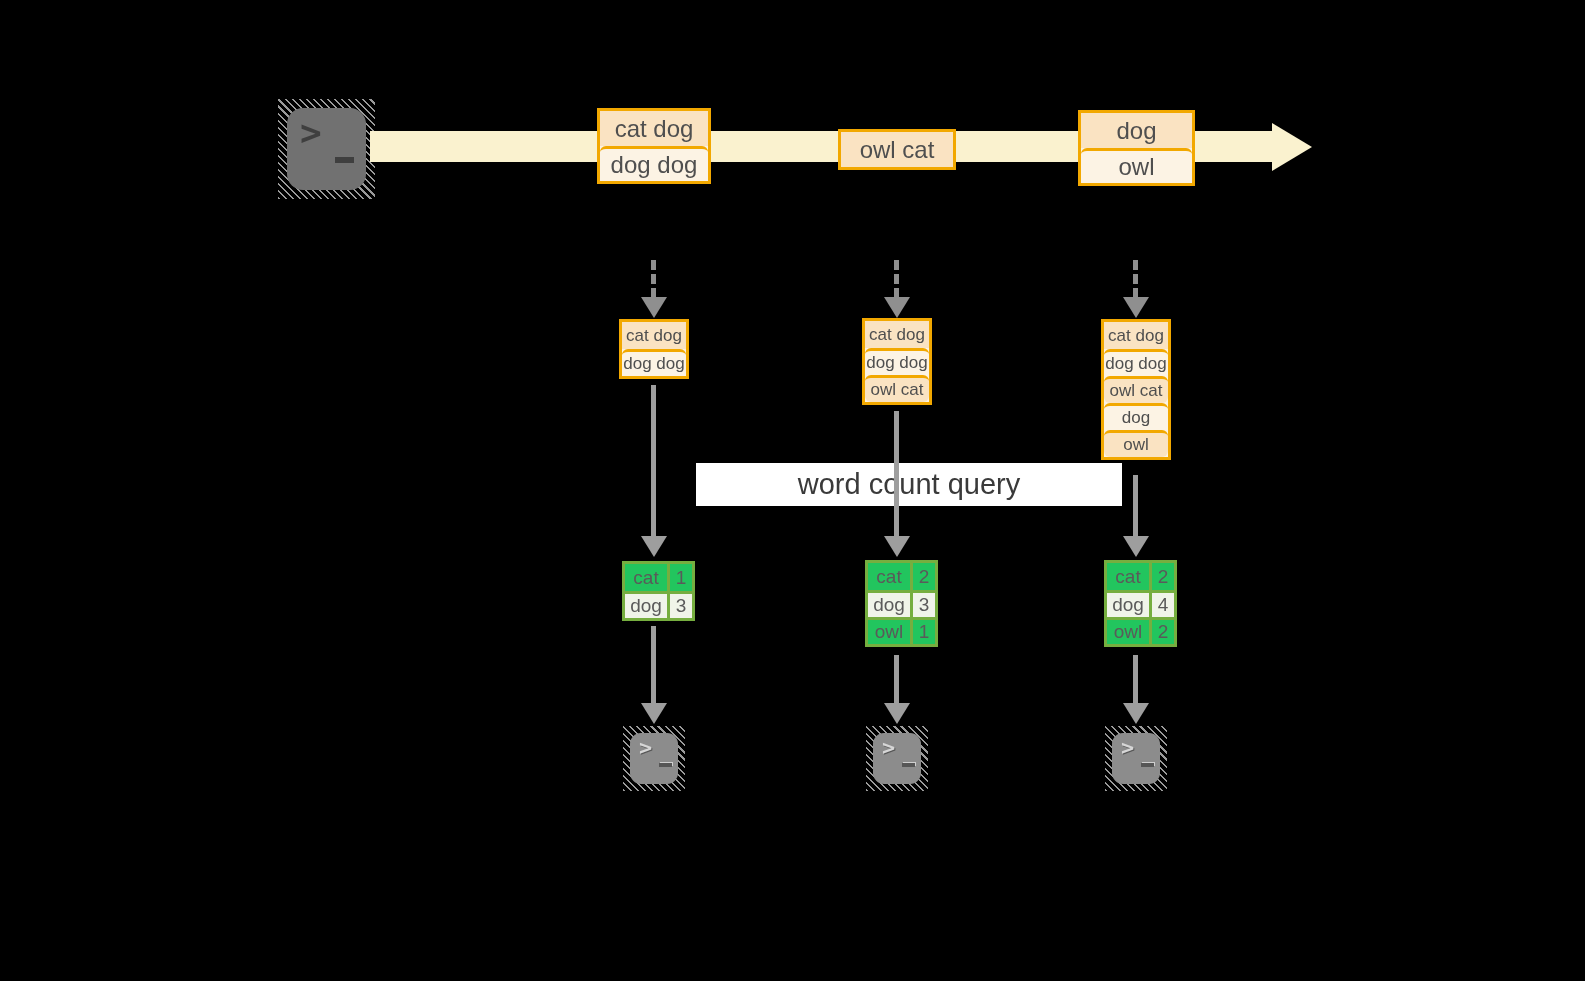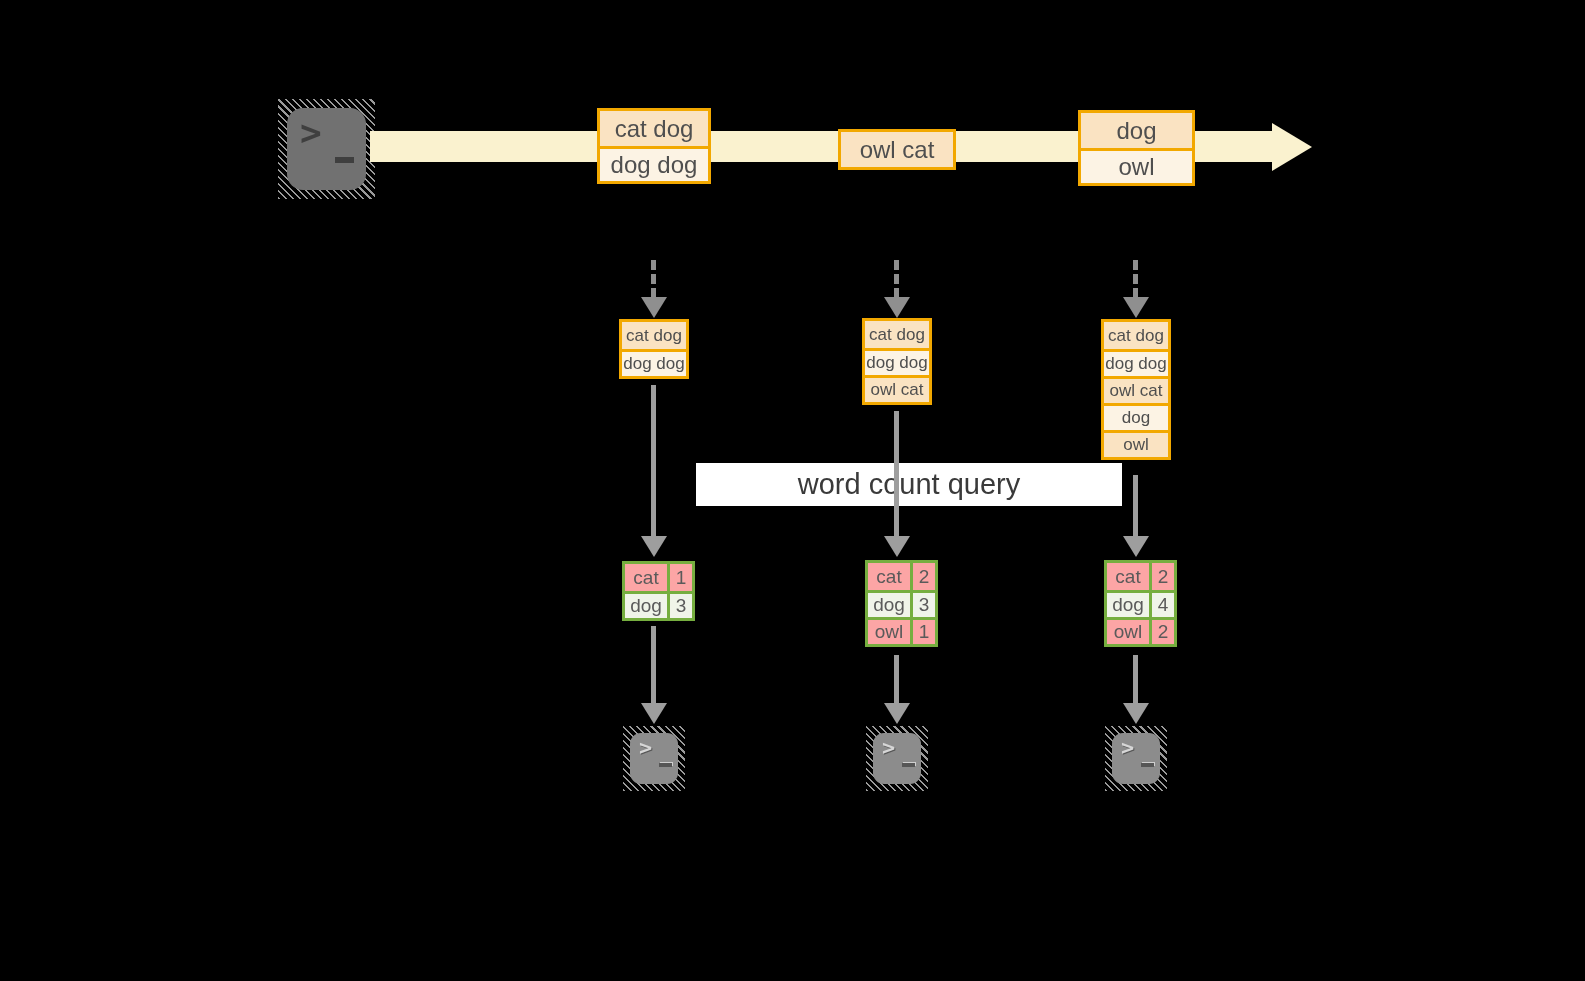--- a/index.html
+++ b/index.html
@@ -22,21 +22,21 @@
 
   
   .band{position:absolute;background:#faf2cf;}
   .band-head{position:absolute;width:0;height:0;
              border-top:24px solid transparent;border-bottom:24px solid transparent;
              border-left:40px solid #faf2cf;}
 
   
   .obox{position:absolute;border:3px solid #f2a800;background:#fcf3e4;z-index:3;}
   .ocell{box-sizing:border-box;display:flex;align-items:center;justify-content:center;color:#4f4f4f;}
-  .ocell + .ocell{border-top:3px solid #f2a800;}
+  .ocell + .ocell{border-top:3px solid #f2a800;border-radius:6px;}
   .ocell.dark{background:#fae3c2;}
   .ocell.light{background:#fcf3e4;}
   .obox.big .ocell{height:35px;font-size:24px;}
   .obox.small .ocell{height:27px;font-size:17px;}
 
   
   .dashline{position:absolute;width:0;border-left:5px dashed #8f8f8f;}
   .solidline{position:absolute;width:5px;background:#9e9e9e;z-index:2;}
   .ahead{position:absolute;width:0;height:0;z-index:2;
          border-left:13px solid transparent;border-right:13px solid transparent;
@@ -45,21 +45,21 @@
 
   
   .querybox{position:absolute;left:696px;top:463px;width:426px;height:43px;background:#ffffff;z-index:1;
             display:flex;align-items:center;justify-content:center;}
   .querybox span{font-size:29px;color:#3a3a3a;}
 
   
   .gtable{position:absolute;border:3px solid #76ae3f;width:67px;z-index:3;}
   .grow{box-sizing:border-box;display:flex;height:27px;}
   .grow + .grow{border-top:3px solid #76ae3f;}
-  .grow.dark{background:#fca5a5;}
+  .grow.dark{background:#22c55e;}
   .grow.light{background:#f0f4e9;}
   .gword{width:42px;display:flex;align-items:center;justify-content:center;
          font-size:19px;color:#5a5a5a;}
   .gcount{flex:1;border-left:3px solid #76ae3f;display:flex;align-items:center;justify-content:center;
           font-size:19px;color:#5a5a5a;}
 </style>
 </head>
 <body>
 
 <div id="stage">

